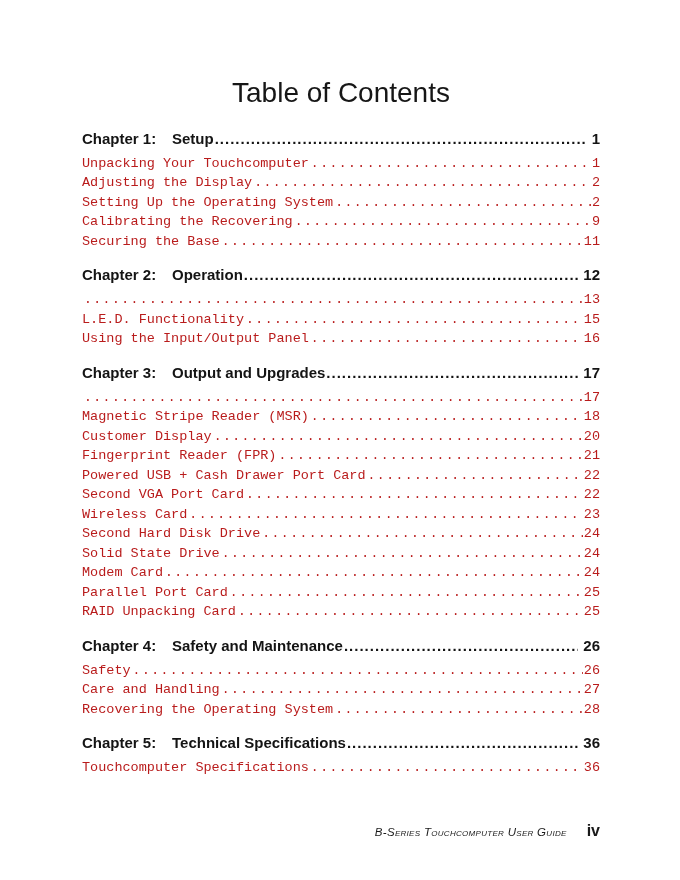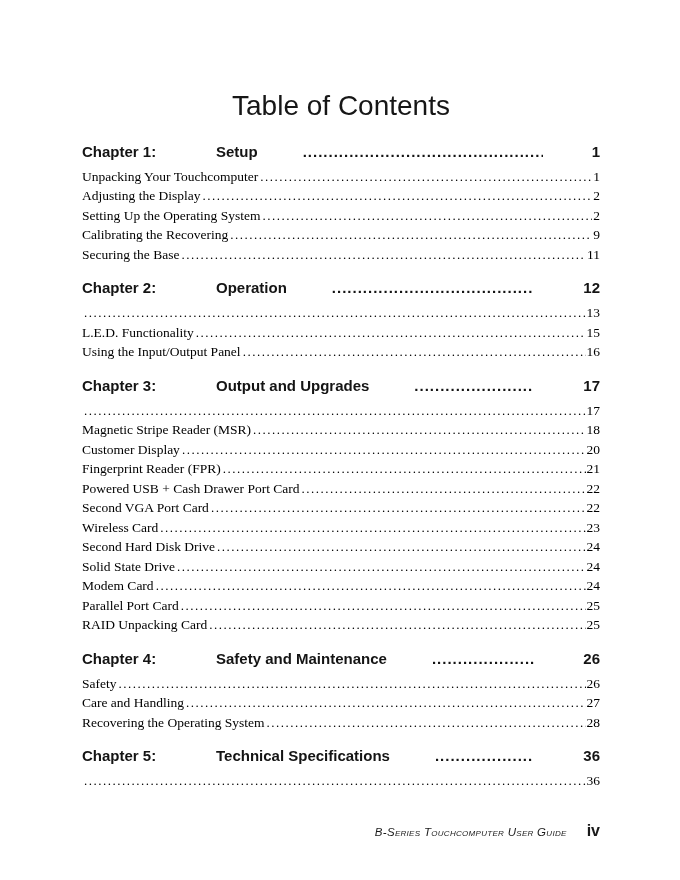--- a/index.html
+++ b/index.html
@@ -11,59 +11,58 @@
     position: relative;
     font-family: "Liberation Serif", serif;
     color: #121212;
     overflow: hidden;
   }
   .content {
     position: absolute;
     left: 82px;
     top: 76px;
     width: 518px;
-    margin-top: 13px;
   }
   .doc-title {
     font-family: "Liberation Sans", "DejaVu Sans", sans-serif;
     font-size: 28px;
     font-weight: 400;
     text-align: center;
     margin: 0 0 17px 0;
     line-height: 1.2;
     color: #161616;
   }
   .toc-section { margin-top: 12px; }
   .chapter-row {
     display: flex;
     align-items: baseline;
     font-family: "Liberation Sans", "DejaVu Sans", sans-serif;
     font-weight: 700;
     font-size: 15px;
     line-height: 20px;
     padding: 2px 0 5px 0;
     color: #141414;
-    gap: 44px;
   }
   .ch-label { flex: 0 0 90px; white-space: nowrap; }
   .ch-title { white-space: nowrap; }
   .leader {
     flex: 1 1 auto;
     overflow: hidden;
     white-space: nowrap;
     min-width: 10px;
   }
   .ch-leader { margin-left: 1px; letter-spacing: 1px; }
   .ch-page { padding-left: 5px; white-space: nowrap; }
   .toc-row {
     display: flex;
     align-items: baseline;
     font-size: 13.5px;
     line-height: 19.5px;
-    color: #000000;
+    color: #b91c1c;
+    font-family: Liberation Mono, monospace;
   }
   .entry-label { white-space: nowrap; }
   .entry-leader { margin-left: 2px; font-size: 13px; letter-spacing: 1.5px; }
   .entry-page { padding-left: 1px; white-space: nowrap; }
   .footer {
     position: absolute;
     left: 82px;
     top: 822px;
     width: 518px;
     text-align: right;
@@ -235,20 +234,21 @@
         </div>
       </div>
       <div class="toc-section">
         <div class="chapter-row">
           <span class="ch-label">Chapter 5:</span>
           <span class="ch-title">Technical Specifications</span>
           <span class="leader ch-leader">............................................................................................................................................................................................................................................................................................................</span>
           <span class="ch-page">36</span>
         </div>
         <div class="toc-row">
+          <span class="entry-label">Touchcomputer Specifications</span>
           <span class="leader entry-leader">............................................................................................................................................................................................................................................................................................................</span>
           <span class="entry-page">36</span>
         </div>
       </div>
     </div>
 </div>
 
 <div class="footer">
   <span class="footer-title">B-Series Touchcomputer User Guide</span><span class="footer-page">iv</span>
 </div>

